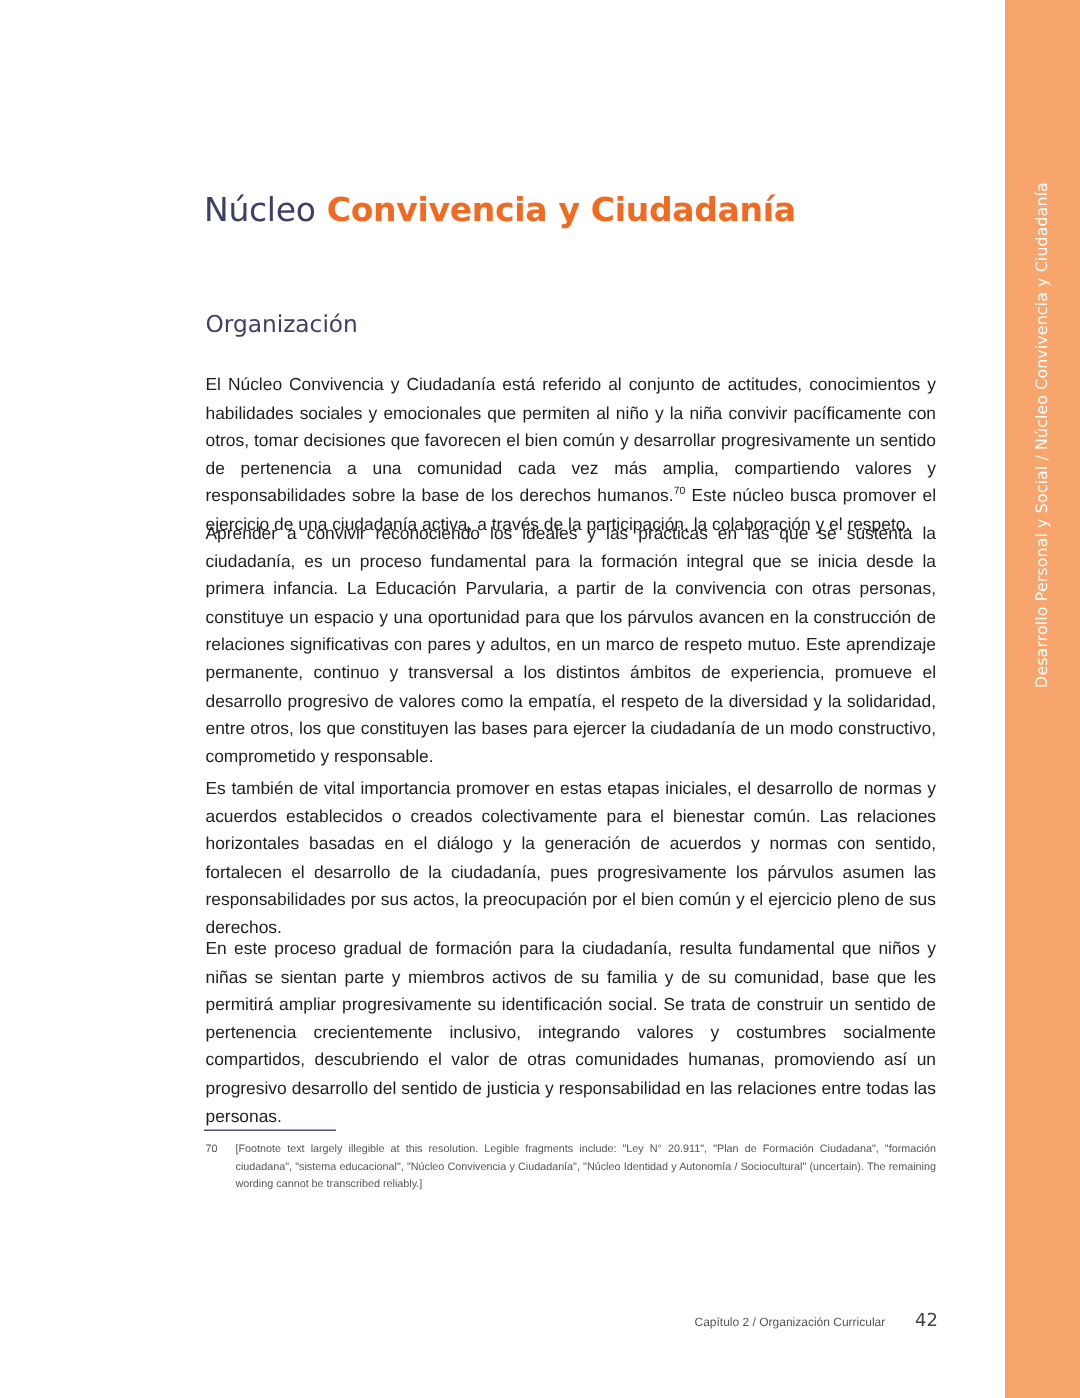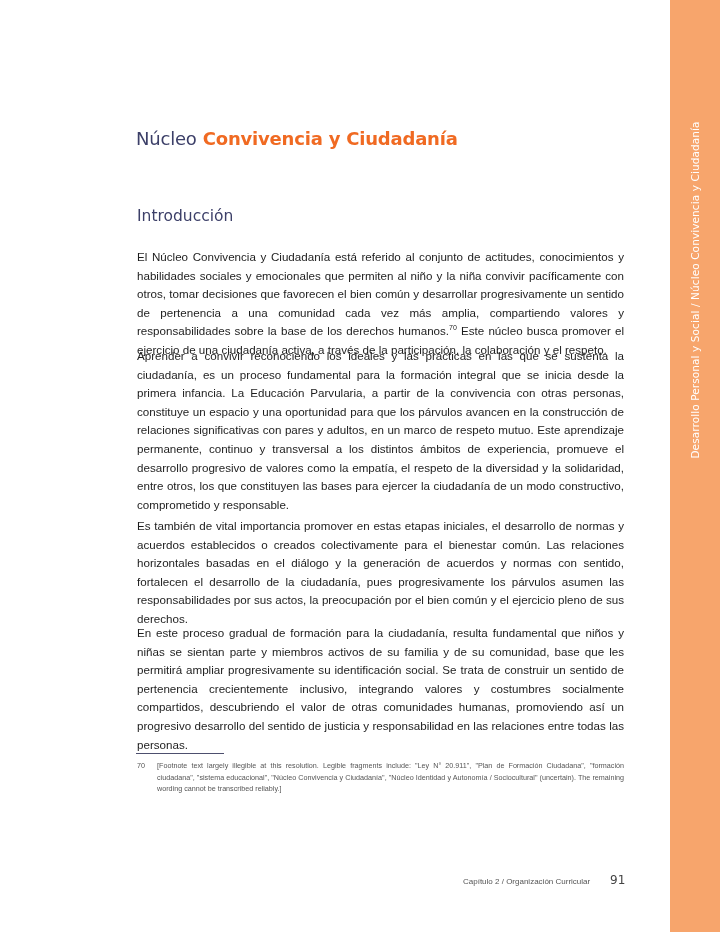--- a/index.html
+++ b/index.html
@@ -11,21 +11,21 @@
       background: #f7a56c;
     }
     .side-tab-text {
       position: absolute; left: 50%; top: 290px;
       transform: translate(-50%, -50%) rotate(-90deg);
       white-space: nowrap; color: #ffffff; font-size: 10.5px; letter-spacing: 0.1px;
       font-family: "DejaVu Sans", sans-serif;
     }
 
     .page-title {
-      position: absolute; left: 136px; top: 128px; font-size: 18px; letter-spacing: -0.2px;
+      position: absolute; left: 136px; top: 128px; font-size: 22px; letter-spacing: -0.2px;
       font-family: "DejaVu Sans", sans-serif; white-space: nowrap;
     }
     .page-title .t-light { color: #3c3f68; font-weight: normal; }
     .page-title .t-bold { color: #f06a22; font-weight: bold; }
 
     .section-heading {
       position: absolute; left: 137px; top: 207px; font-size: 15.5px; color: #3c3f68;
       font-family: "DejaVu Sans", sans-serif; font-weight: normal;
     }
 
@@ -63,31 +63,31 @@
 
 <div class="side-tab">
   <div class="side-tab-text">Desarrollo Personal y Social / Núcleo Convivencia y Ciudadanía</div>
 </div>
 
 <h1 class="page-title">
   <span class="t-light">Núcleo</span>
   <span class="t-bold">Convivencia y Ciudadanía</span>
 </h1>
 
-<h2 class="section-heading">Introducción</h2>
+<h2 class="section-heading">Organización</h2>
 
 <p class="body-text p1"><span>El Núcleo Convivencia y Ciudadanía está referido al conjunto de actitudes, conocimientos y habilidades sociales y emocionales que permiten al niño y la niña convivir pacíficamente con otros, tomar decisiones que favorecen el bien común y desarrollar progresivamente un sentido de pertenencia a una comunidad cada vez más amplia, compartiendo valores y responsabilidades sobre la base de los derechos humanos.</span><sup class="fnref">70</sup><span> Este núcleo busca promover el ejercicio de una ciudadanía activa, a través de la participación, la colaboración y el respeto.</span></p>
 
 <p class="body-text p2">Aprender a convivir reconociendo los ideales y las prácticas en las que se sustenta la ciudadanía, es un proceso fundamental para la formación integral que se inicia desde la primera infancia. La Educación Parvularia, a partir de la convivencia con otras personas, constituye un espacio y una oportunidad para que los párvulos avancen en la construcción de relaciones significativas con pares y adultos, en un marco de respeto mutuo. Este aprendizaje permanente, continuo y transversal a los distintos ámbitos de experiencia, promueve el desarrollo progresivo de valores como la empatía, el respeto de la diversidad y la solidaridad, entre otros, los que constituyen las bases para ejercer la ciudadanía de un modo constructivo, comprometido y responsable.</p>
 
 <p class="body-text p3">Es también de vital importancia promover en estas etapas iniciales, el desarrollo de normas y acuerdos establecidos o creados colectivamente para el bienestar común. Las relaciones horizontales basadas en el diálogo y la generación de acuerdos y normas con sentido, fortalecen el desarrollo de la ciudadanía, pues progresivamente los párvulos asumen las responsabilidades por sus actos, la preocupación por el bien común y el ejercicio pleno de sus derechos.</p>
 
 <p class="body-text p4">En este proceso gradual de formación para la ciudadanía, resulta fundamental que niños y niñas se sientan parte y miembros activos de su familia y de su comunidad, base que les permitirá ampliar progresivamente su identificación social. Se trata de construir un sentido de pertenencia crecientemente inclusivo, integrando valores y costumbres socialmente compartidos, descubriendo el valor de otras comunidades humanas, promoviendo así un progresivo desarrollo del sentido de justicia y responsabilidad en las relaciones entre todas las personas.</p>
 
 <div class="fn-rule"></div>
 
 <div class="footnote">
   <span class="fn-num">70</span>
   <span class="fn-text">[Footnote text largely illegible at this resolution. Legible fragments include: "Ley N° 20.911", "Plan de Formación Ciudadana", "formación ciudadana", "sistema educacional", "Núcleo Convivencia y Ciudadanía", "Núcleo Identidad y Autonomía / Sociocultural" (uncertain). The remaining wording cannot be transcribed reliably.]</span>
 </div>
 
 <div class="page-footer">Capítulo 2 / Organización Curricular</div>
-<div class="page-number">91</div>
+<div class="page-number">42</div>
 
 </body></html>

